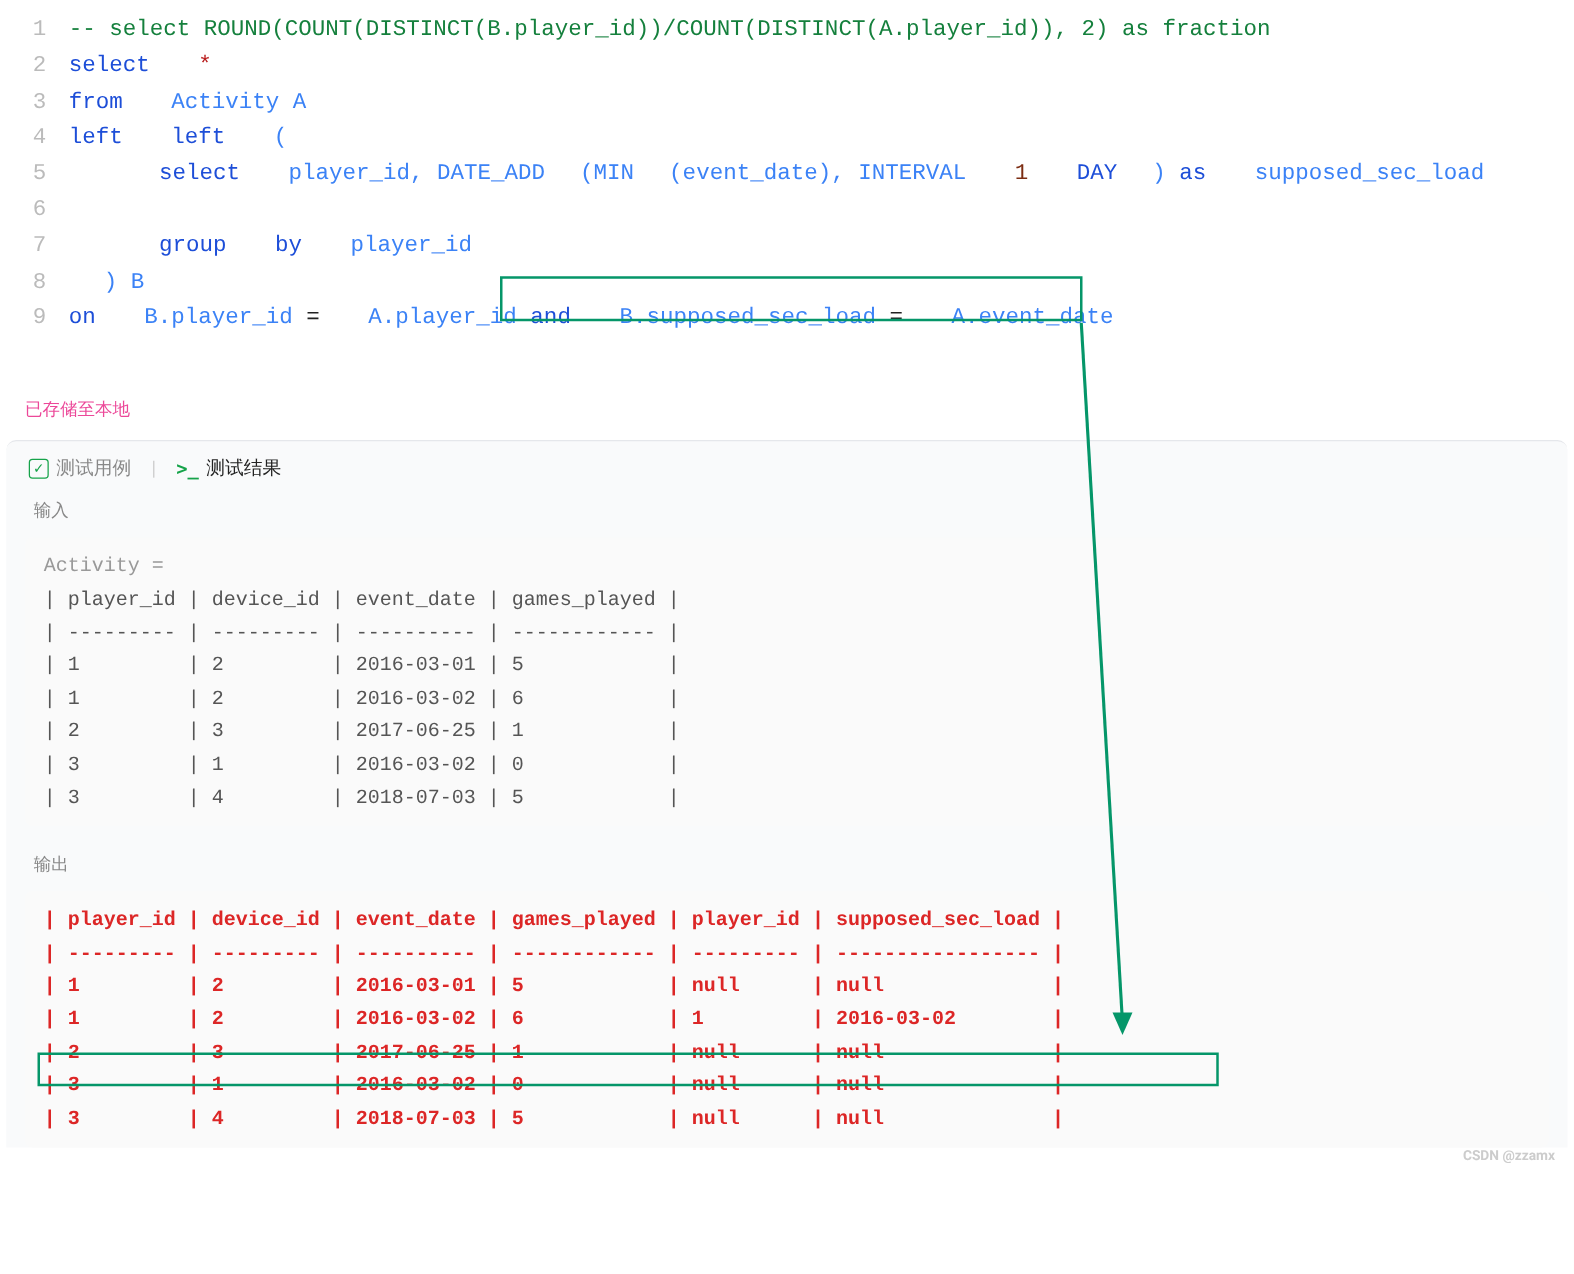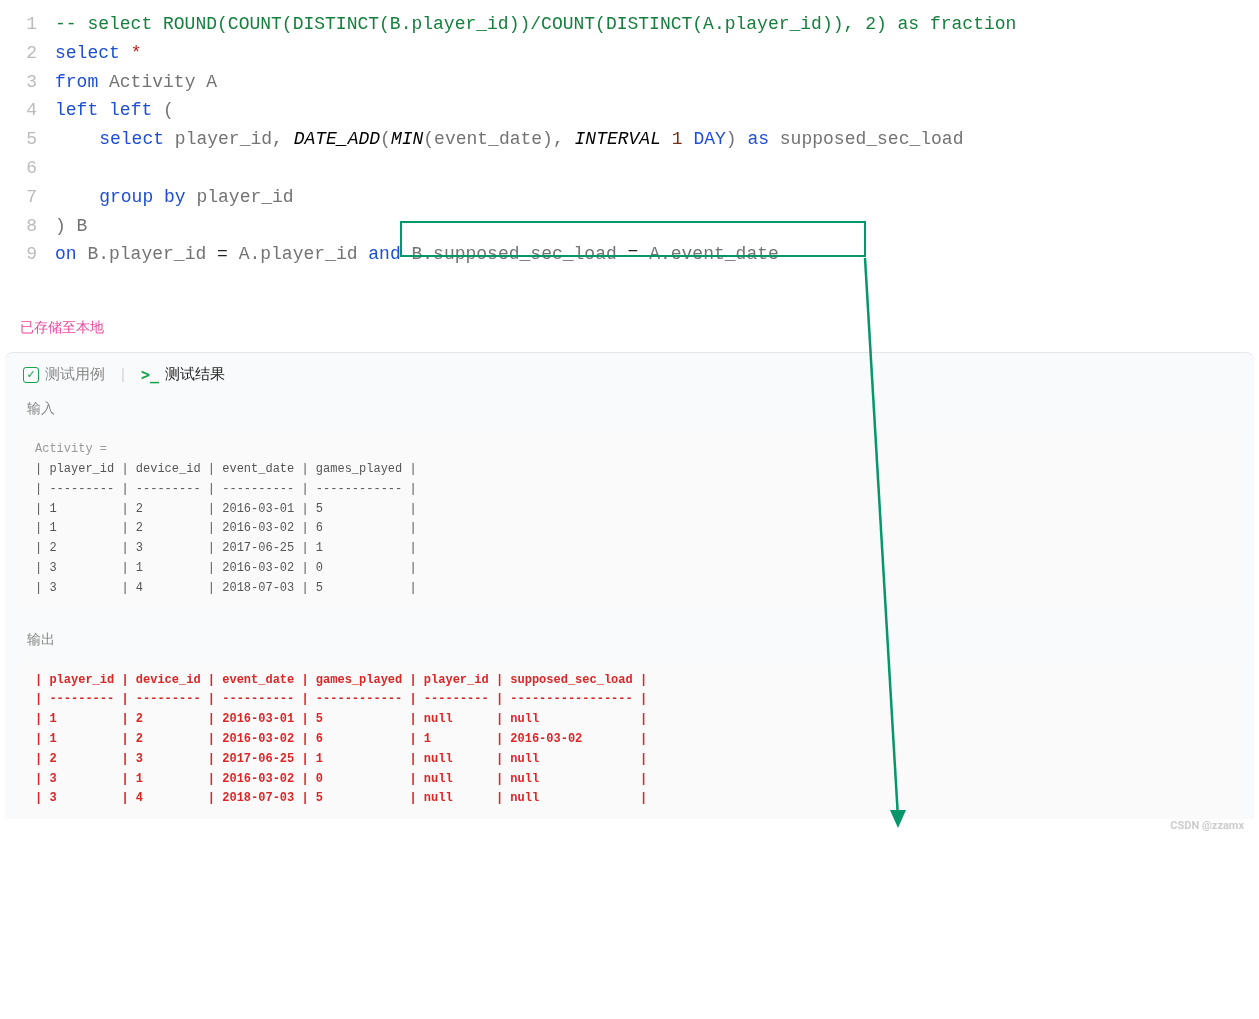--- a/index.html
+++ b/index.html
@@ -25,23 +25,23 @@
       text-align: right;
       padding-right: 18px;
       color: #bbb;
       user-select: none;
       flex-shrink: 0;
     }
     .code-content { white-space: pre; }
     .tok-comment { color: #15803d; }
     .tok-keyword { color: #1d4ed8; }
     .tok-star { color: #b91c1c; }
-    .tok-func { color: #000000; font-style: italic; }
+    .tok-func { color: #3b82f6; }
     .tok-num { color: #7c2d12; }
-    .tok-plain { color: #737373; }
+    .tok-plain { color: #3b82f6; margin-left: 28px; }
     .tok-op { color: #222; }
     
     .guide-line {
       display: inline-block;
       border-left: 1px solid #d0d0d0;
       padding-left: 0;
     }
     
     .save-status {
       color: #ec4899;
@@ -92,21 +92,21 @@
       color: #888;
       font-size: 14px;
       padding: 4px 22px;
     }
     .table-block {
       background: #fafafa;
       margin: 8px 15px 18px;
       padding: 10px 15px;
       border-radius: 6px;
       font-family: Consolas, Monaco, "Courier New", monospace;
-      font-size: 12px;
+      font-size: 16px;
       line-height: 1.65;
       white-space: pre;
     }
     .table-label { color: #999; }
     .table-text { color: #555; }
     .table-red { color: #dc2626; font-weight: bold; }
     
     .annotation-box1 {
       position: absolute;
       border: 2.5px solid #059669;

